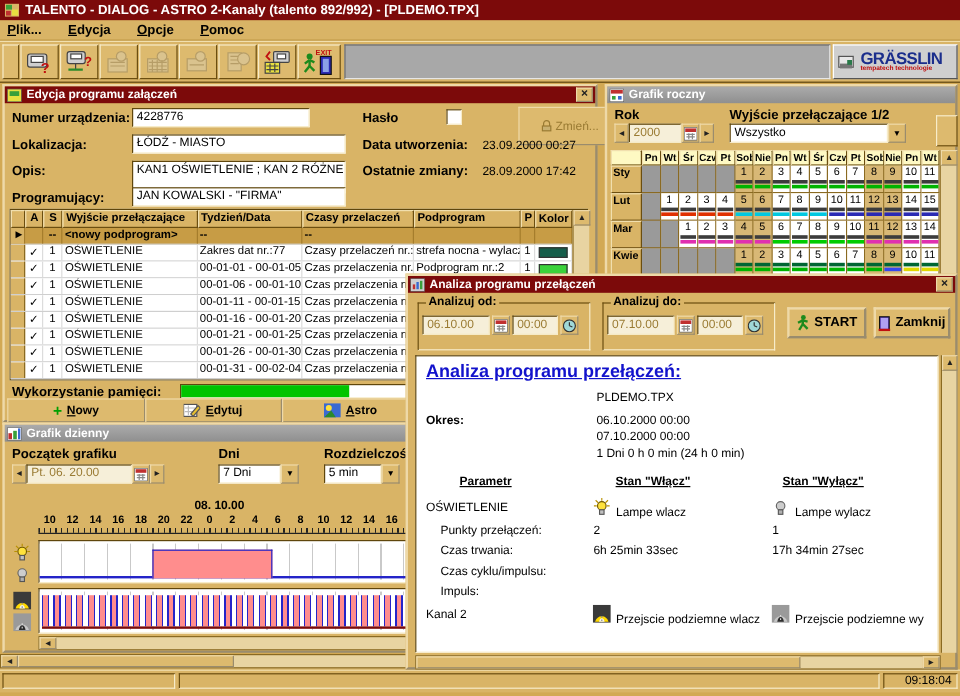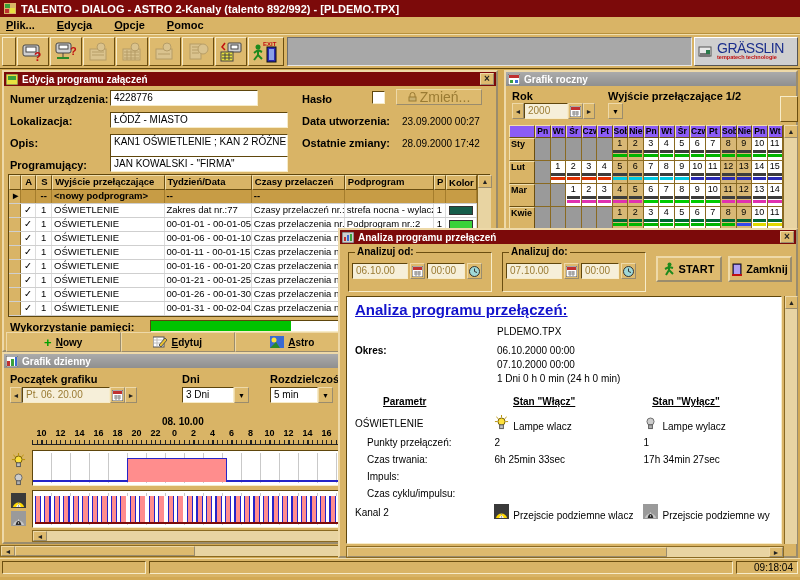--- a/index.html
+++ b/index.html
@@ -21,38 +21,38 @@
       display:flex; align-items:center; gap:5px; padding:0 4px; font-weight:bold; font-size:11px; }
   #menubar { left:0; top:17px; width:800px; height:17px; background:#d9b466; display:flex; gap:22px;
       align-items:center; padding:0 6px; border-bottom:1px solid #b8913c; }
   #toolbar { left:0; top:34px; width:800px; height:35px; background:#d9b466; border-top:1px solid #f1dfae;
       border-bottom:1px solid #5c430c; display:flex; align-items:center; padding:1px 2px; }
   .tbtn { width:32px; height:29px; margin-right:1px; display:flex; align-items:center; justify-content:center; position:relative; }
   .tbtn.disabled svg { opacity:.45; filter:grayscale(60%); }
   #tb-gray { height:29px; flex:1; background:#a8a8a8; border:1px solid; border-color:#6e6e6e #e6e6e6 #e6e6e6 #6e6e6e; margin:0 2px; }
   #logo { width:104px; height:29px; background:#cfcfcf; border:1px solid; border-color:#fff #555 #555 #fff;
       display:flex; align-items:center; gap:3px; padding:2px 3px; }
-  #logo .brand { color:#1b2e8c; font-weight:normal; font-size:14px; letter-spacing:-0.5px; line-height:11px; }
+  #logo .brand { color:#1b2e8c; font-weight:bold; font-size:14px; letter-spacing:-0.5px; line-height:11px; }
   #logo .tagline { color:#c01010; font-size:5.5px; font-weight:bold; }
 
   
   .win { position:absolute; background:#d9b466; border:2px outset #eed9a8; }
   .wtitle { height:14px; display:flex; align-items:center; gap:4px; padding:0 2px; color:#fff; font-weight:bold; font-size:10px; }
   .wtitle.active { background:#7c0a0a; }
   .wtitle.inactive { background:linear-gradient(#ababab,#8f8f8f); }
   .xbtn { margin-left:auto; width:14px; height:12px; background:#ddba6e; border:1px outset #eed9a8;
       font-size:10px; line-height:9px; text-align:center; font-weight:bold; color:#222; }
   .wicon { width:12px; height:11px; display:inline-block; }
 
   .lbl { font-weight:bold; font-size:11px; white-space:nowrap; }
   .txtfield { background:#fff; border:1px solid; border-color:#5f460c #f7ecc9 #f7ecc9 #5f460c; font-size:10px;
       padding:1px 3px; white-space:nowrap; overflow:hidden; }
   .val { font-size:10px; white-space:nowrap; }
-  .smallbtn { height:16px; border:1px outset #eed9a8; background:#ddba6e; font-size:14px; display:flex;
-      align-items:center; justify-content:center; }
+  .smallbtn { height:32px; border:1px outset #eed9a8; background:#ddba6e; font-size:10px; display:flex;
+      align-items:center; justify-content:center;margin-left:36px; }
   .arrowbtn { width:12px; height:16px; background:#ddba6e; border:1px outset #eed9a8; font-size:7px;
       display:flex; align-items:center; justify-content:center; color:#222; }
   .calbtn,.clkbtn,.ddbtn { width:15px; height:16px; background:#ddba6e; border:1px outset #eed9a8;
       display:flex; align-items:center; justify-content:center; }
 
   
   #ep-table { position:absolute; left:4px; top:102px; width:482px; height:143px; background:#fff;
       border:1px solid #5f460c; display:flex; }
   #ep-grid { width:468px; }
   .t-head { display:flex; height:15px; }
@@ -75,21 +75,21 @@
 
   .ep-btnrow { position:absolute; left:2px; top:260px; width:486px; height:20px; display:flex; }
   .ep-btn { flex:1; border:1px outset #eed9a8; background:#ddba6e; font-size:10px; font-weight:bold;
       display:flex; align-items:center; justify-content:center; gap:4px; }
   .minusbtn { width:28px; border:1px outset #eed9a8; background:#ddba6e; color:#d00000;
       font-weight:bold; font-size:14px; display:flex; align-items:center; justify-content:center; }
 
   
   #cal { position:absolute; left:3px; top:53px; }
   .cal-hrow { display:flex; height:13px; }
-  .cal-hrow > div { background:#8b5cf6; border:1px solid; border-color:#f1dfae #6b4e10 #6b4e10 #f1dfae;
+  .cal-hrow > div { background:#fef9c3; border:1px solid; border-color:#f1dfae #6b4e10 #6b4e10 #f1dfae;
       font-size:8.5px; font-weight:bold; text-align:center; overflow:hidden; }
   .cal-row { display:flex; height:23px; }
   .cal-lbl { width:26px; background:#d9b466; border:1px solid; border-color:#f1dfae #6b4e10 #6b4e10 #f1dfae;
       font-size:9px; font-weight:bold; padding-left:1px; }
   .cal-cell { width:15.5px; border:1px solid #8a6a22; border-width:0 1px 1px 0; font-size:9px;
       text-align:center; background:#fff; }
   .cal-cell.we { background:#d8b876; }
   .cal-cell.empty { background:#9a9a9a; }
   .stripe { height:3px; margin:0 0.5px; }
   .stripe + .stripe { margin-top:1px; }
@@ -456,20 +456,21 @@
           <rect width="11" height="11" fill="#fff" stroke="#555"></rect>
           <rect x="1" y="1" width="9" height="3" fill="#c03030"></rect>
           <path d="M2 6h7M2 8h7M4 5v5M7 5v5" stroke="#888"></path>
         </svg>
     </div>
     <div class="arrowbtn">►</div>
   </div>
 
   <span class="abs lbl" style="left:102px;top:18px">Wyjście przełączające 1/2</span>
   <div class="abs" style="left:102px;top:31px;display:flex">
+    <div class="txtfield" style="width:132px;height:16px">Wszystko</div>
     <div class="ddbtn">
         <span style="font-size:7px">▼</span>
       </div>
   </div>
   <div class="abs raised" style="left:274px;top:24px;width:18px;height:26px"></div>
 
   <div id="cal">
       <div class="cal-hrow">
         <div style="width: 26px;"></div>
         <div style="width: 15.5px;">Pn</div>
@@ -797,21 +798,21 @@
           <rect width="11" height="11" fill="#fff" stroke="#555"></rect>
           <rect x="1" y="1" width="9" height="3" fill="#c03030"></rect>
           <path d="M2 6h7M2 8h7M4 5v5M7 5v5" stroke="#888"></path>
         </svg>
     </div>
     <div class="arrowbtn">►</div>
   </div>
 
   <span class="abs lbl" style="left:178px;top:19px">Dni</span>
   <div class="abs" style="left:178px;top:33px;display:flex">
-    <div class="txtfield" style="width:52px;height:16px">3 Dni</div>
+    <div class="txtfield" style="width:52px;height:16px">7 Dni</div>
     <div class="ddbtn">
         <span style="font-size:7px">▼</span>
       </div>
   </div>
 
   <span class="abs lbl" style="left:266px;top:19px">Rozdzielczość</span>
   <div class="abs" style="left:266px;top:33px;display:flex">
     <div class="txtfield" style="width:48px;height:16px">5 min</div>
     <div class="ddbtn">
         <span style="font-size:7px">▼</span>
@@ -1025,26 +1026,26 @@
           <span class="an-c1">Punkty przełączeń:</span>
           <span class="an-c2">2</span>
           <span class="an-c3">1</span>
         </div>
         <div class="an-row an-sub">
           <span class="an-c1">Czas trwania:</span>
           <span class="an-c2">6h 25min 33sec</span>
           <span class="an-c3">17h 34min 27sec</span>
         </div>
         <div class="an-row an-sub">
-          <span class="an-c1">Impuls:</span>
+          <span class="an-c1">Czas cyklu/impulsu:</span>
           <span class="an-c2"></span>
           <span class="an-c3"></span>
         </div>
         <div class="an-row an-sub">
-          <span class="an-c1">Czas cyklu/impulsu:</span>
+          <span class="an-c1">Impuls:</span>
           <span class="an-c2"></span>
           <span class="an-c3"></span>
         </div>
         <div class="an-row" style="min-height: 21px;">
           <span class="an-c1">Kanal 2</span>
           <span class="an-c2"><span class="ic">
               <svg width="15" height="15" viewBox="0 0 16 16">
                 <rect width="16" height="16" fill="#3a3a3a"></rect>
                 <path d="M2 15 A6.5 8 0 0 1 14 15 Z" fill="#ffd800"></path>
                 <path d="M5.5 15 A2.8 5.5 0 0 1 10.5 15 Z" fill="#f2f2f2"></path>

